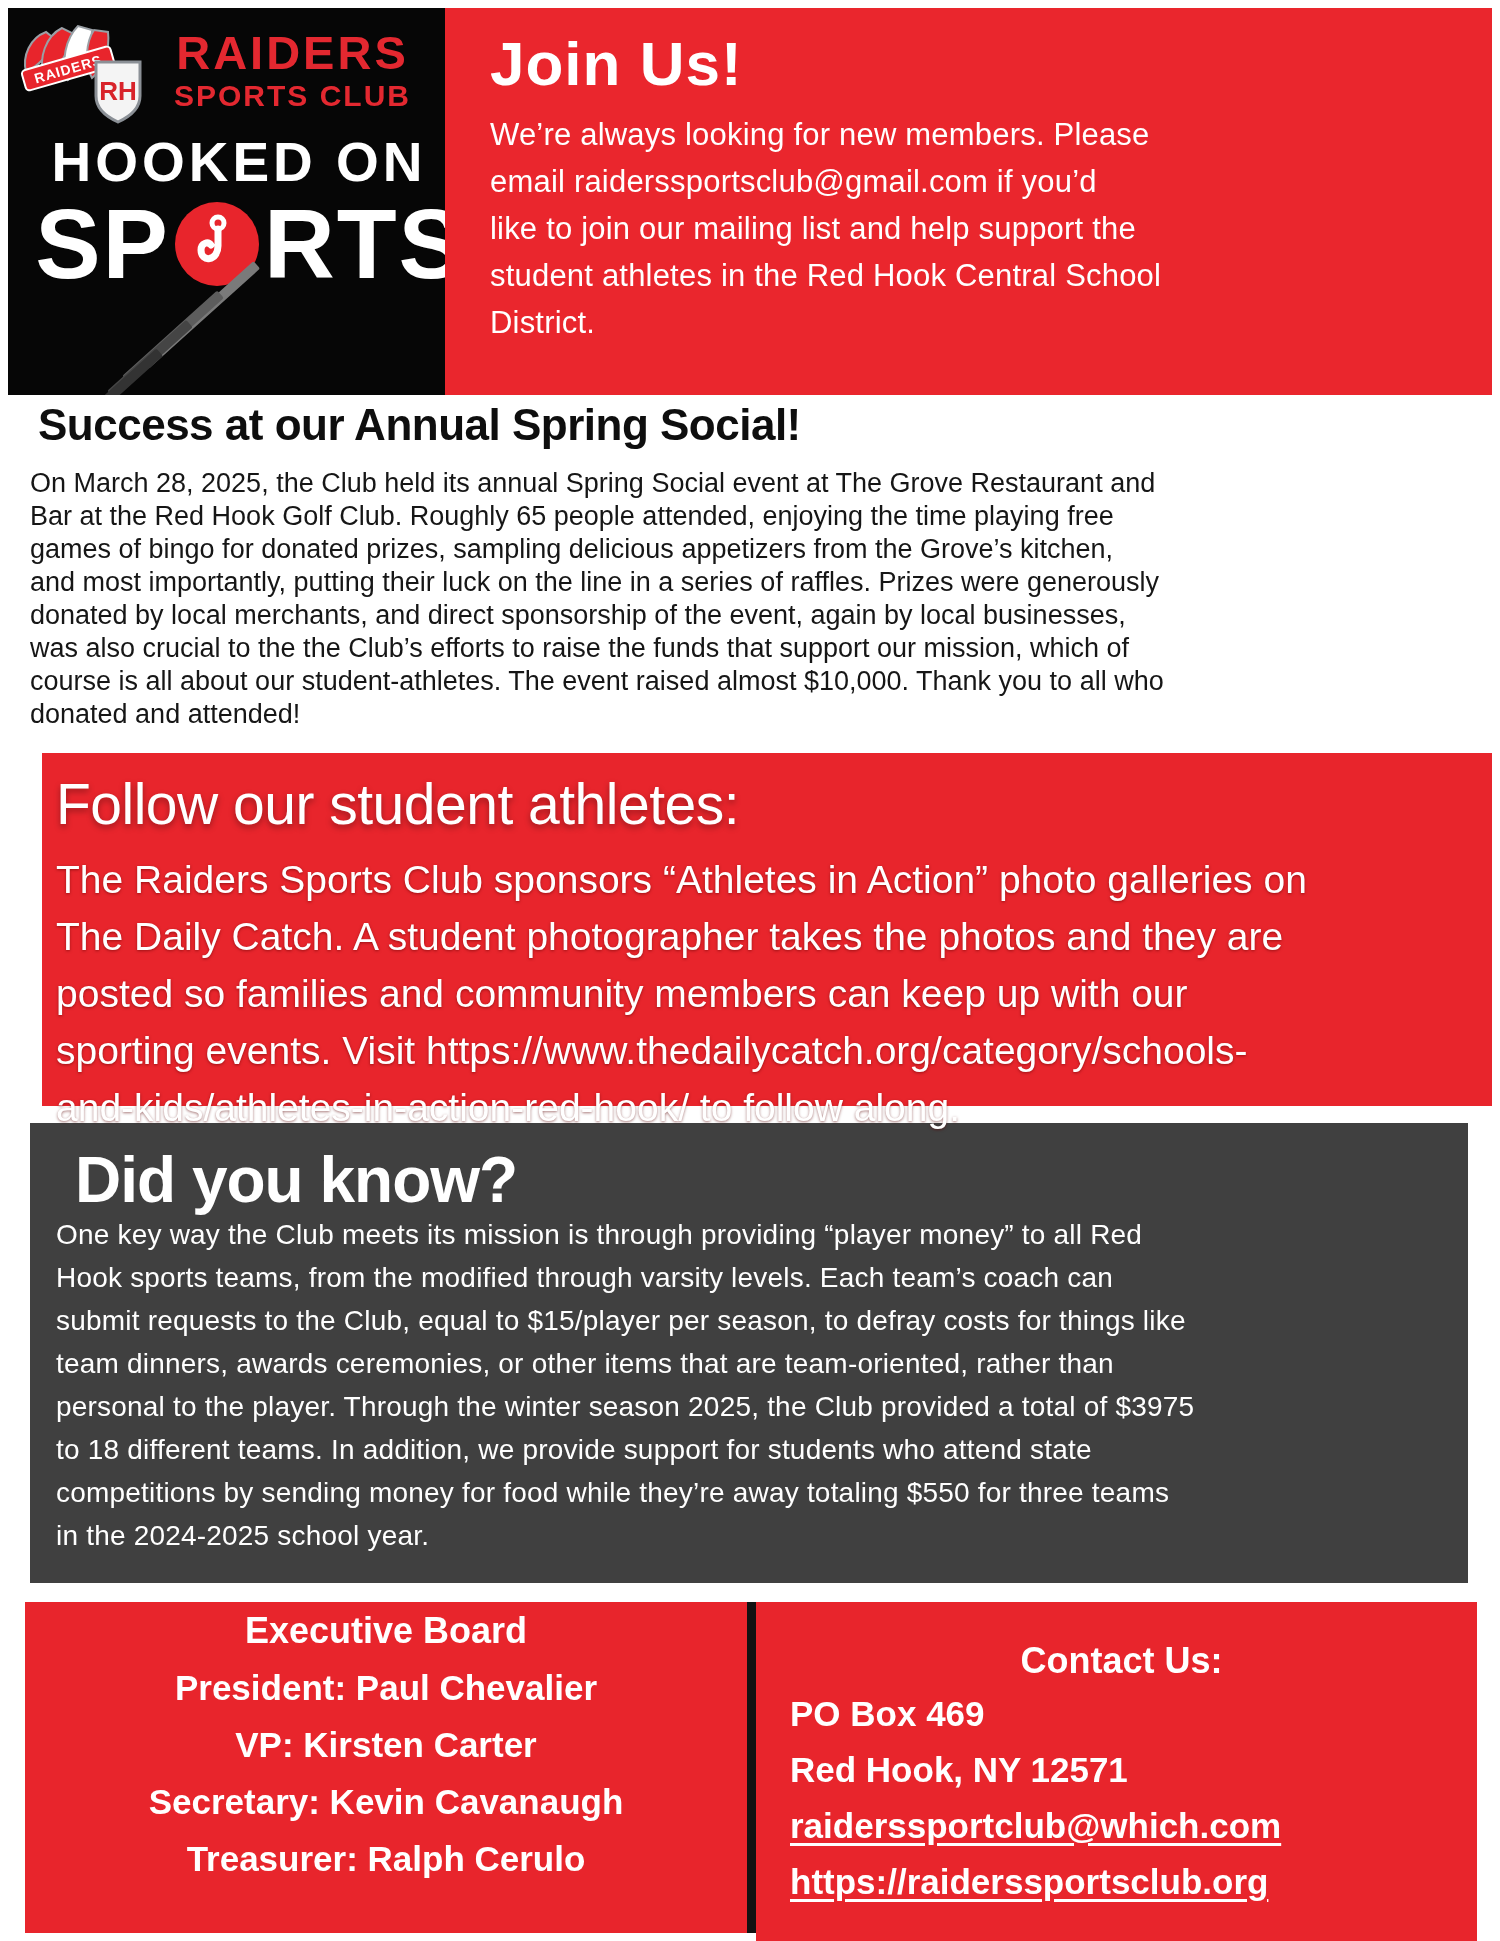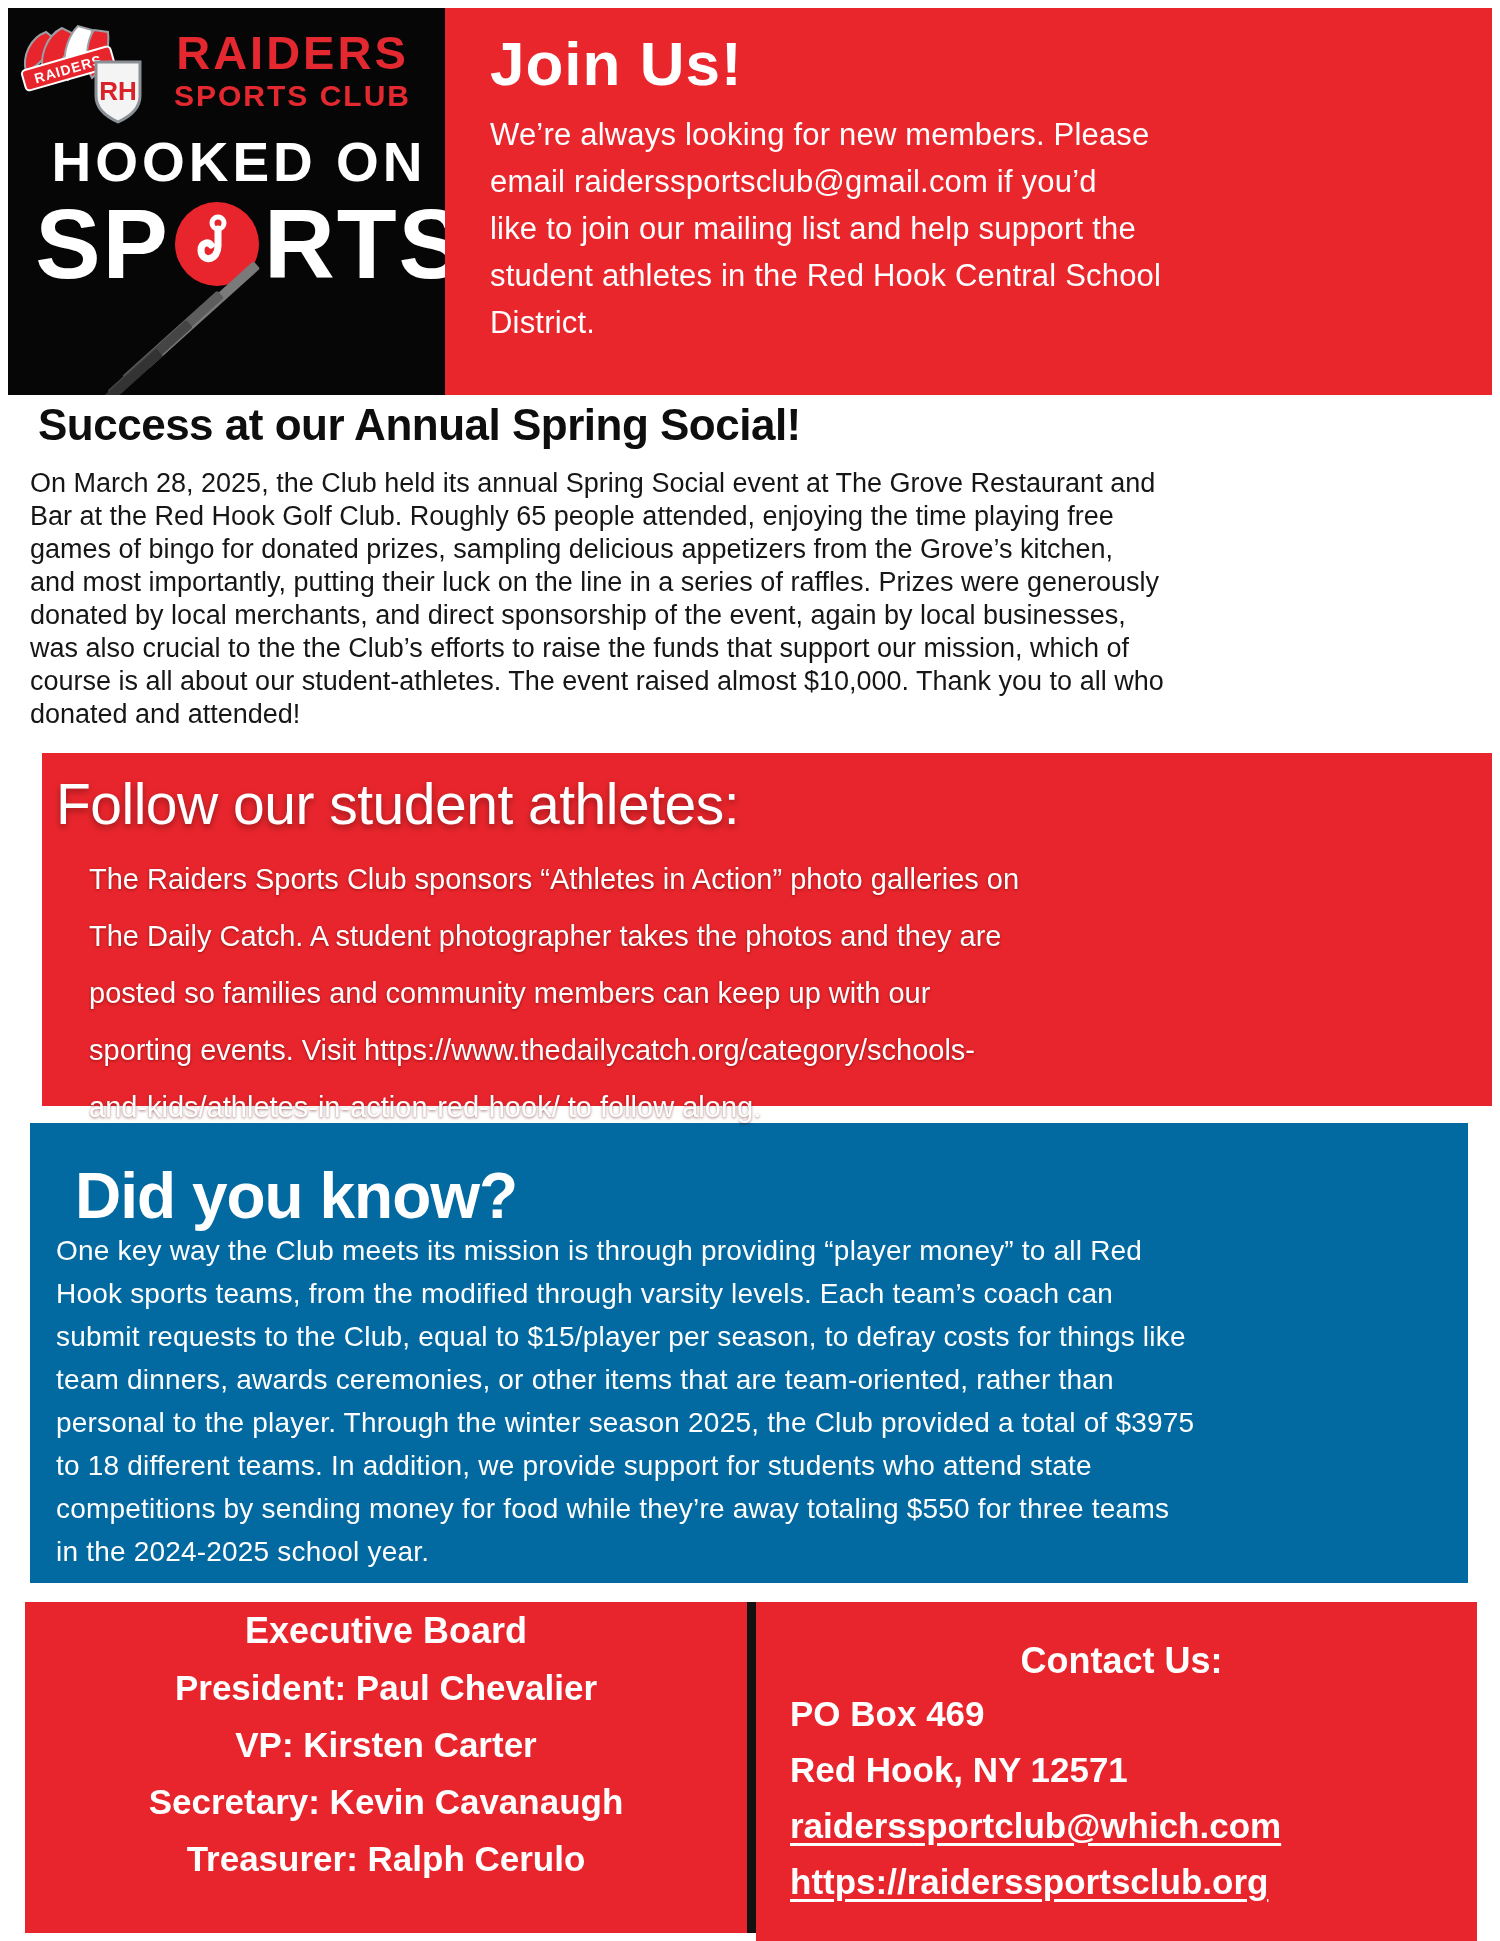--- a/index.html
+++ b/index.html
@@ -70,28 +70,28 @@
   #follow-card {
     left: 42px; top: 753px; width: 1450px; height: 353px;
     background: #e8252c; color: #ffffff; padding: 18px 20px 0 14px;
     z-index: 2; overflow: visible;
   }
   .follow-title {
     font-size: 57px; font-weight: 400; letter-spacing: -0.5px;
     text-shadow: 0 3px 6px rgba(0,0,0,0.35);
   }
   .follow-body {
-    margin-top: 14px; font-size: 29px; line-height: 57px;
-    white-space: pre-line; text-shadow: 0 1px 3px rgba(90,0,0,0.55); margin-left: 33px;
+    margin-top: 14px; font-size: 39px; line-height: 57px;
+    white-space: pre-line; text-shadow: 0 1px 3px rgba(90,0,0,0.55);
   }
 
   
   #dyk-card {
     left: 30px; top: 1123px; width: 1438px; height: 460px;
-    background: #0369a1; color: #ffffff; padding: 36px 40px 0 45px; z-index: 1;
+    background: #404040; color: #ffffff; padding: 20px 40px 0 45px; z-index: 1;
   }
   .dyk-title { font-size: 64px; font-weight: 800; letter-spacing: -1px; }
   .dyk-body {
     margin-left: -19px; margin-top: -4px; font-size: 28px; line-height: 43px;
     white-space: pre-line; letter-spacing: 0.2px;
   }
 
   
   #board-card {
     left: 25px; top: 1602px; width: 722px; height: 331px;

